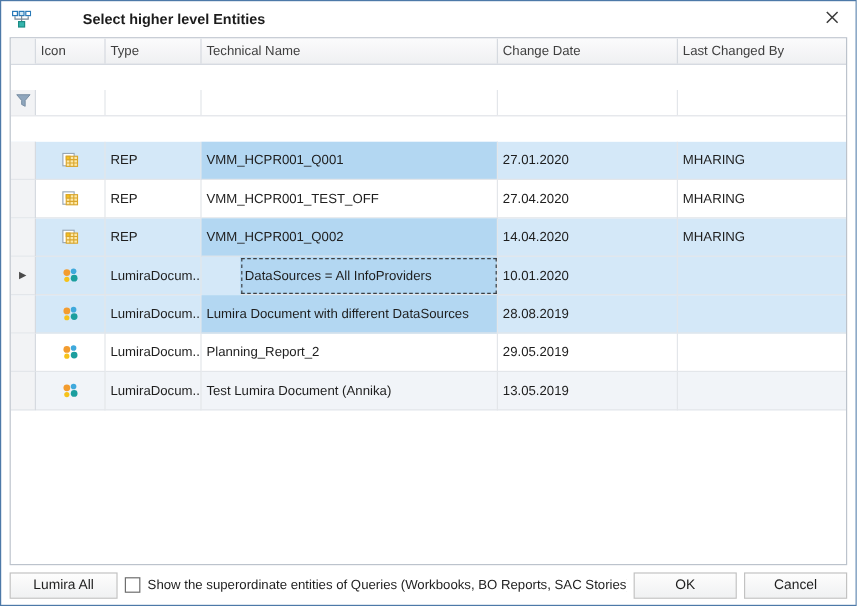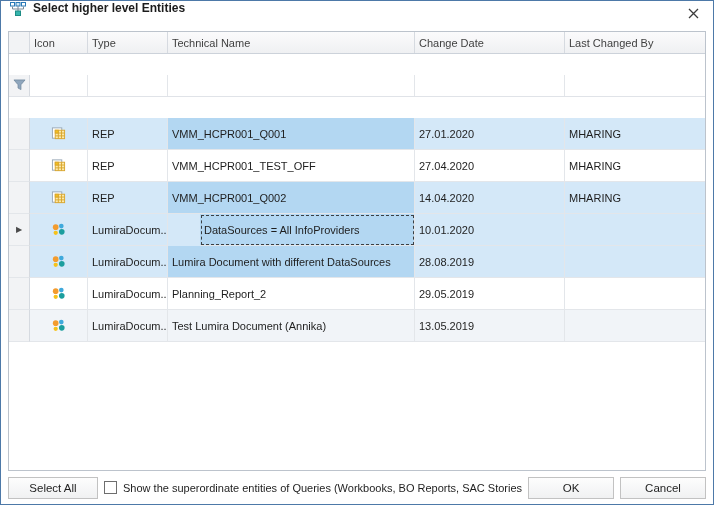--- a/index.html
+++ b/index.html
@@ -9,21 +9,21 @@
     font-family: "Liberation Sans", sans-serif;
     font-size: 12px; color: #1e1e1e;
     background: #fff; position: relative; overflow: hidden;
   }
   .dialog {
     position: absolute; inset: 0;
     border: 1px solid var(--dialog-border, #4d79a8);
     background: #fff; display: flex; flex-direction: column;
   }
   
-  .titlebar { flex: 0 0 29px; height: 29px; display: flex; padding: 0 2px 0 9px; }
+  .titlebar { flex: 0 0 29px; height: 29px; display: flex; align-items: center; padding: 0 2px 0 9px; gap: 36px; }
   .title-icon { width: 16px; height: 16px; margin-right: 7px; display: inline-flex; }
   .title-text { font-weight: bold; font-size: 12px; color: #1c1c1c; flex: 1; white-space: nowrap; }
   .close-btn { width: 36px; height: 27px; display: flex; align-items: center; justify-content: center; cursor: pointer; }
 
   
   .grid {
     margin: 1px 7px 0 7px; height: 440px;
     border: 1px solid #bcc3cc; background: #fff;
     display: flex; flex-direction: column; overflow: hidden;
     font-size: 11px;
@@ -250,20 +250,20 @@
           </div>
           <div class="type-cell">LumiraDocum...</div>
           <div class="name-cell">Test Lumira Document (Annika)</div>
           <div class="date-cell">13.05.2019</div>
           <div class="by-cell"></div>
         </div>
       </div>
   </div>
 
   <div class="footer">
-    <div class="btn btn-select-all">Select All</div>
+    <div class="btn btn-select-all">Lumira All</div>
     <div class="checkbox"></div>
     <div class="checkbox-label">Show the superordinate entities of Queries (Workbooks, BO Reports, SAC Stories)</div>
     <div class="btn btn-ok">OK</div>
     <div class="btn btn-cancel">Cancel</div>
   </div>
 
 </div>
 
 </body></html>

